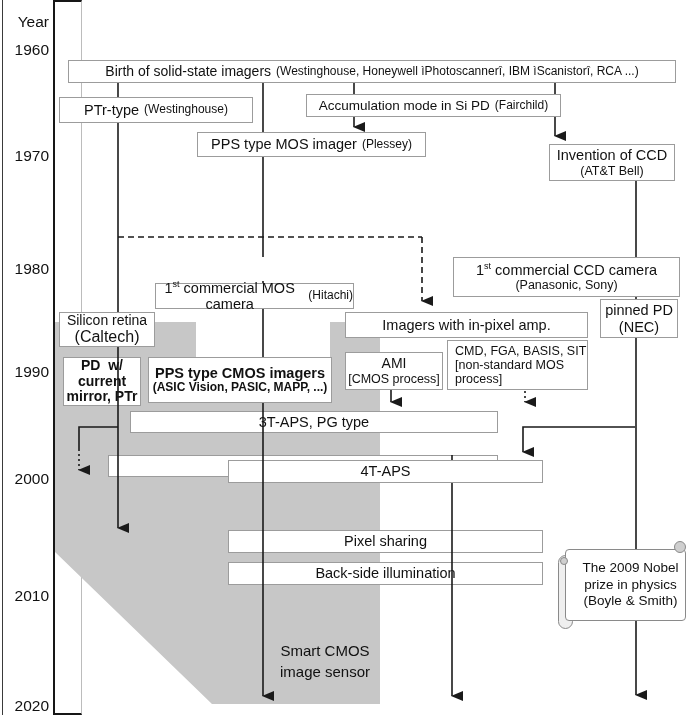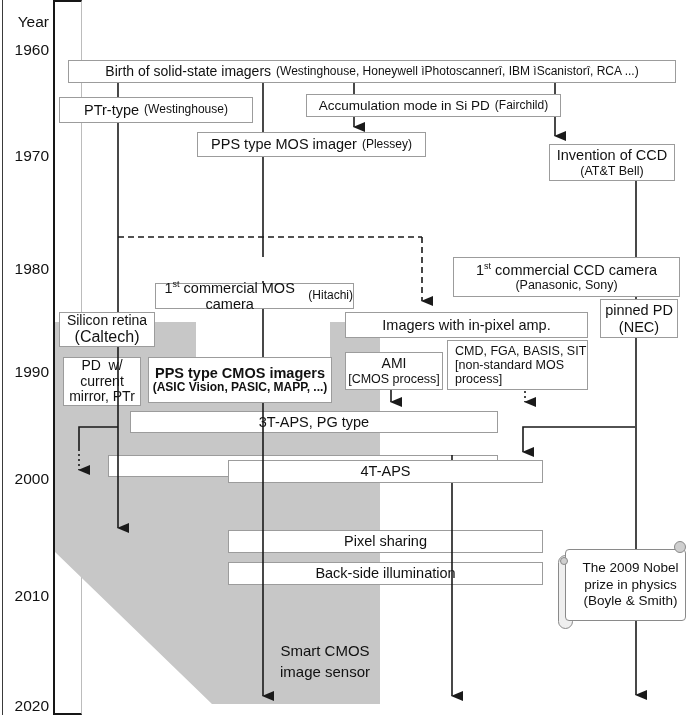--- a/index.html
+++ b/index.html
@@ -120,21 +120,21 @@
   <div class="box col" style="left:600px;top:299px;width:78px;height:39px;">
     <div class="l1">pinned PD</div>
     <div class="l1">(NEC)</div>
   </div>
 
   <div class="box col" style="left:59px;top:312px;width:96px;height:35px;">
     <div style="font-size:14px;">Silicon retina</div>
     <div style="font-size:16px;">(Caltech)</div>
   </div>
 
-  <div class="box col" style="left:63px;top:357px;width:78px;height:49px;">
+  <div class="box col" style="left:63px;top:357px;width:78px;height:49px;font-weight:bold;">
     <div style="font-size:14px;white-space:nowrap;">PD&nbsp; w/</div>
     <div style="font-size:14px;white-space:nowrap;">current</div>
     <div style="font-size:14px;white-space:nowrap;">mirror, PTr</div>
   </div>
 
   <div class="box" style="left:345px;top:312px;width:243px;height:26px;">
     <span class="m">Imagers with in-pixel amp.</span>
   </div>
 
   <div class="box col" style="left:345px;top:352px;width:98px;height:38px;">

